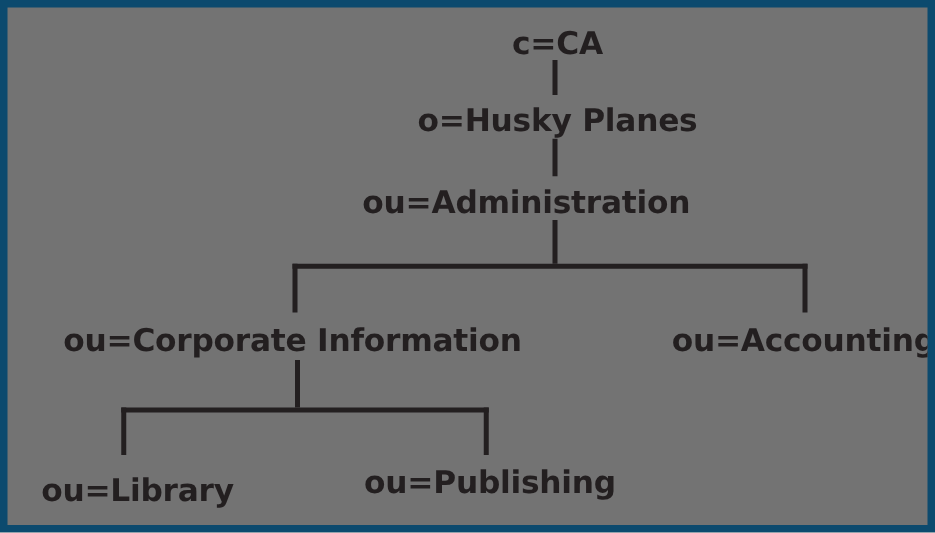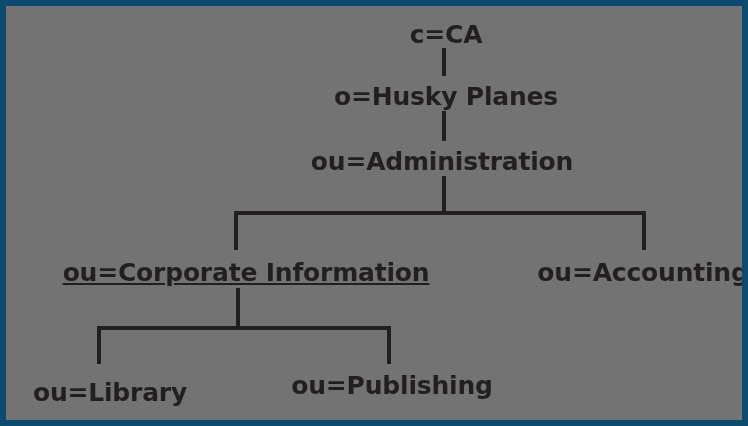--- a/index.html
+++ b/index.html
@@ -56,23 +56,23 @@
     <line x1="232" y1="282" x2="232" y2="320" stroke="#231f20" stroke-width="4"></line>
     <line x1="91" y1="322" x2="385" y2="322" stroke="#231f20" stroke-width="4"></line>
     <line x1="93" y1="320" x2="93" y2="358" stroke="#231f20" stroke-width="4"></line>
     <line x1="383" y1="320" x2="383" y2="358" stroke="#231f20" stroke-width="4"></line>
   </svg>
 
   <div class="node" style="left:440px; top:16px;">c=CA</div>
 
   <div class="node" style="left:440px; top:78px;">o=Husky Planes</div>
 
-  <div class="node" style="left:436px; top:143px;">ou=Administration</div>
+  <div class="node" style="left:415px; top:143px;">ou=Administration</div>
 
-  <div class="node" style="left:240px; top:254px;text-decoration:underline;">ou=Corporate Information</div>
+  <div class="node" style="left:228px; top:254px;">ou=Corporate Information</div>
 
   <div class="node" style="left:637px; top:254px;">ou=Accounting</div>
 
   <div class="node" style="left:104px; top:374px;">ou=Library</div>
 
   <div class="node" style="left:386px; top:367px;text-align:center;">ou=Publishing</div>
 
 </div>
 
 </body></html>

